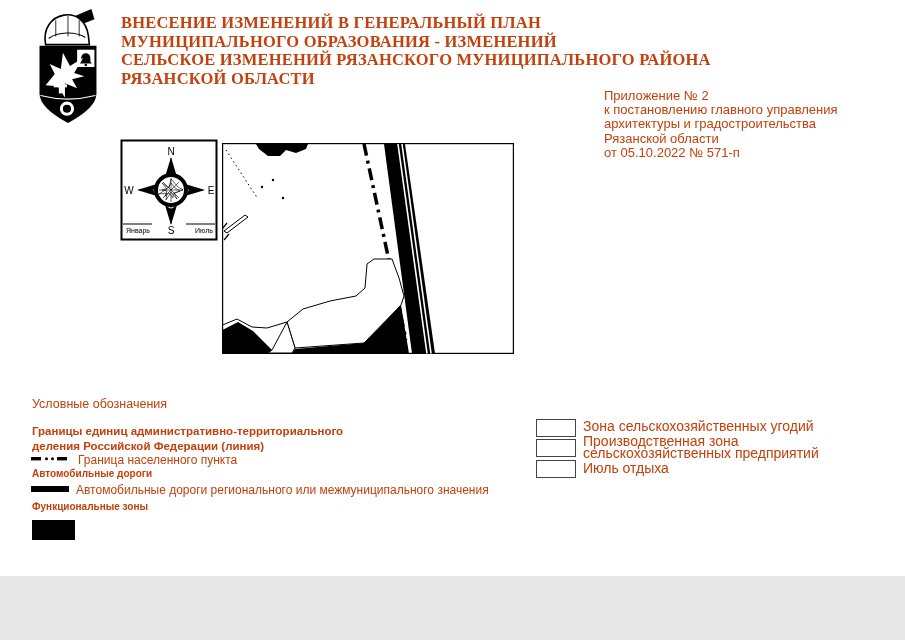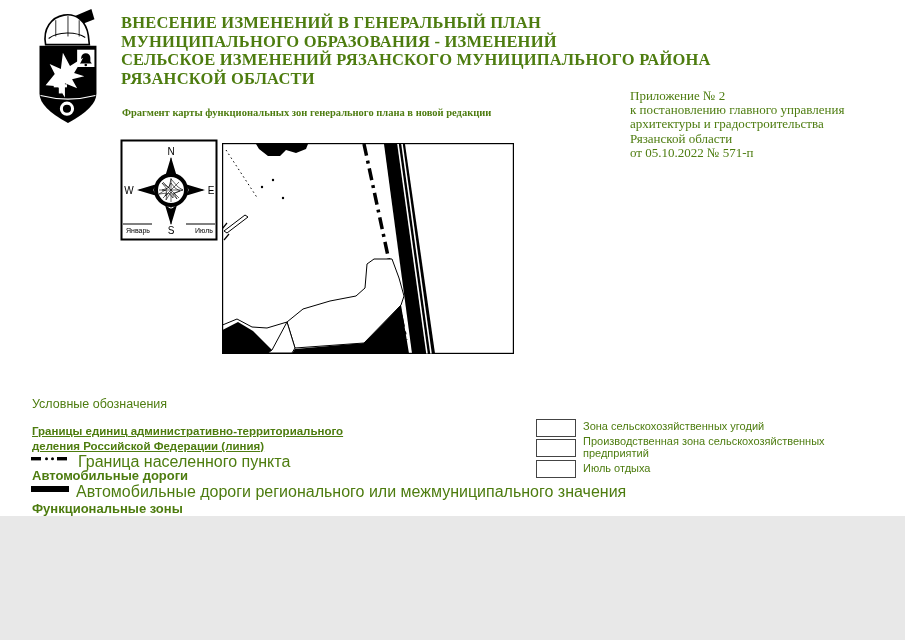--- a/index.html
+++ b/index.html
@@ -1,32 +1,32 @@
 <!DOCTYPE html>
 <html><head>
 <meta charset="utf-8">
 <style>
   html,body{margin:0;padding:0;background:#e8e8e8;}
-  .page{position:relative;width:905px;height:516px;background:#fff;overflow:hidden;
-        font-family:"Liberation Sans",sans-serif;color:#4d7c0f;}
+  .page{position:relative;width:905px;height:576px;background:#fff;overflow:hidden;
+        font-family:"Liberation Sans",sans-serif;color:#c2410c;}
   .abs{position:absolute;}
   
   .title{left:121px;top:14px;width:700px;font-family:"Liberation Serif",serif;
          font-weight:bold;font-size:16.5px;line-height:18.6px;letter-spacing:.2px;}
   .subtitle{left:122px;top:107px;font-family:"Liberation Serif",serif;
             font-weight:bold;font-size:10.5px;}
-  .appendix{left:630px;top:89px;width:270px;font-family:Liberation Serif, serif;
+  .appendix{left:604px;top:89px;width:270px;font-family:Liberation Sans, sans-serif;
             font-size:13px;line-height:14.2px;}
   
   .lg-h1{left:32px;top:397px;font-size:12.5px;font-weight:normal;}
-  .lg-b1{left:32px;top:424px;font-size:11.5px;font-weight:bold;line-height:15px;text-decoration:underline;}
-  .lg-item{font-size:16px;}
-  .lg-sec{font-size:13px;font-weight:bold;}
+  .lg-b1{left:32px;top:424px;font-size:11.5px;font-weight:bold;line-height:15px;}
+  .lg-item{font-size:12px;}
+  .lg-sec{font-size:10px;font-weight:bold;}
   .rswatch{width:38px;height:16px;background:#fff;border:1px solid #444;}
-  .rlabel{font-size:11px;line-height:11.5px;}
+  .rlabel{font-size:14px;line-height:11.5px;}
   svg{display:block;}
   svg text{font-family:"Liberation Sans",sans-serif;}
 </style>
 </head>
 <body>
 
 <div class="page">
 
   <svg class="abs" style="left:33px;top:8px" width="72" height="118" viewBox="0 0 70 116">
 
@@ -50,21 +50,20 @@
     <circle cx="33" cy="99" r="5.5" fill="none" stroke="#fff" stroke-width="3"></circle>
   </svg>
 
   <div class="abs title">
     <div>ВНЕСЕНИЕ ИЗМЕНЕНИЙ В ГЕНЕРАЛЬНЫЙ ПЛАН</div>
     <div>МУНИЦИПАЛЬНОГО ОБРАЗОВАНИЯ - ИЗМЕНЕНИЙ</div>
     <div>СЕЛЬСКОЕ ИЗМЕНЕНИЙ РЯЗАНСКОГО МУНИЦИПАЛЬНОГО РАЙОНА</div>
     <div>РЯЗАНСКОЙ ОБЛАСТИ</div>
   </div>
 
-  <div class="abs subtitle">Фрагмент карты функциональных зон генерального плана в новой редакции</div>
 
   <div class="abs appendix">
     <div>Приложение № 2</div>
     <div>к постановлению главного управления</div>
     <div>архитектуры и градостроительства</div>
     <div>Рязанской области</div>
     <div>от 05.10.2022 № 571-п</div>
   </div>
 
   <svg class="abs" style="left:120px;top:139px" width="99" height="103" viewBox="120 139 99 103">

